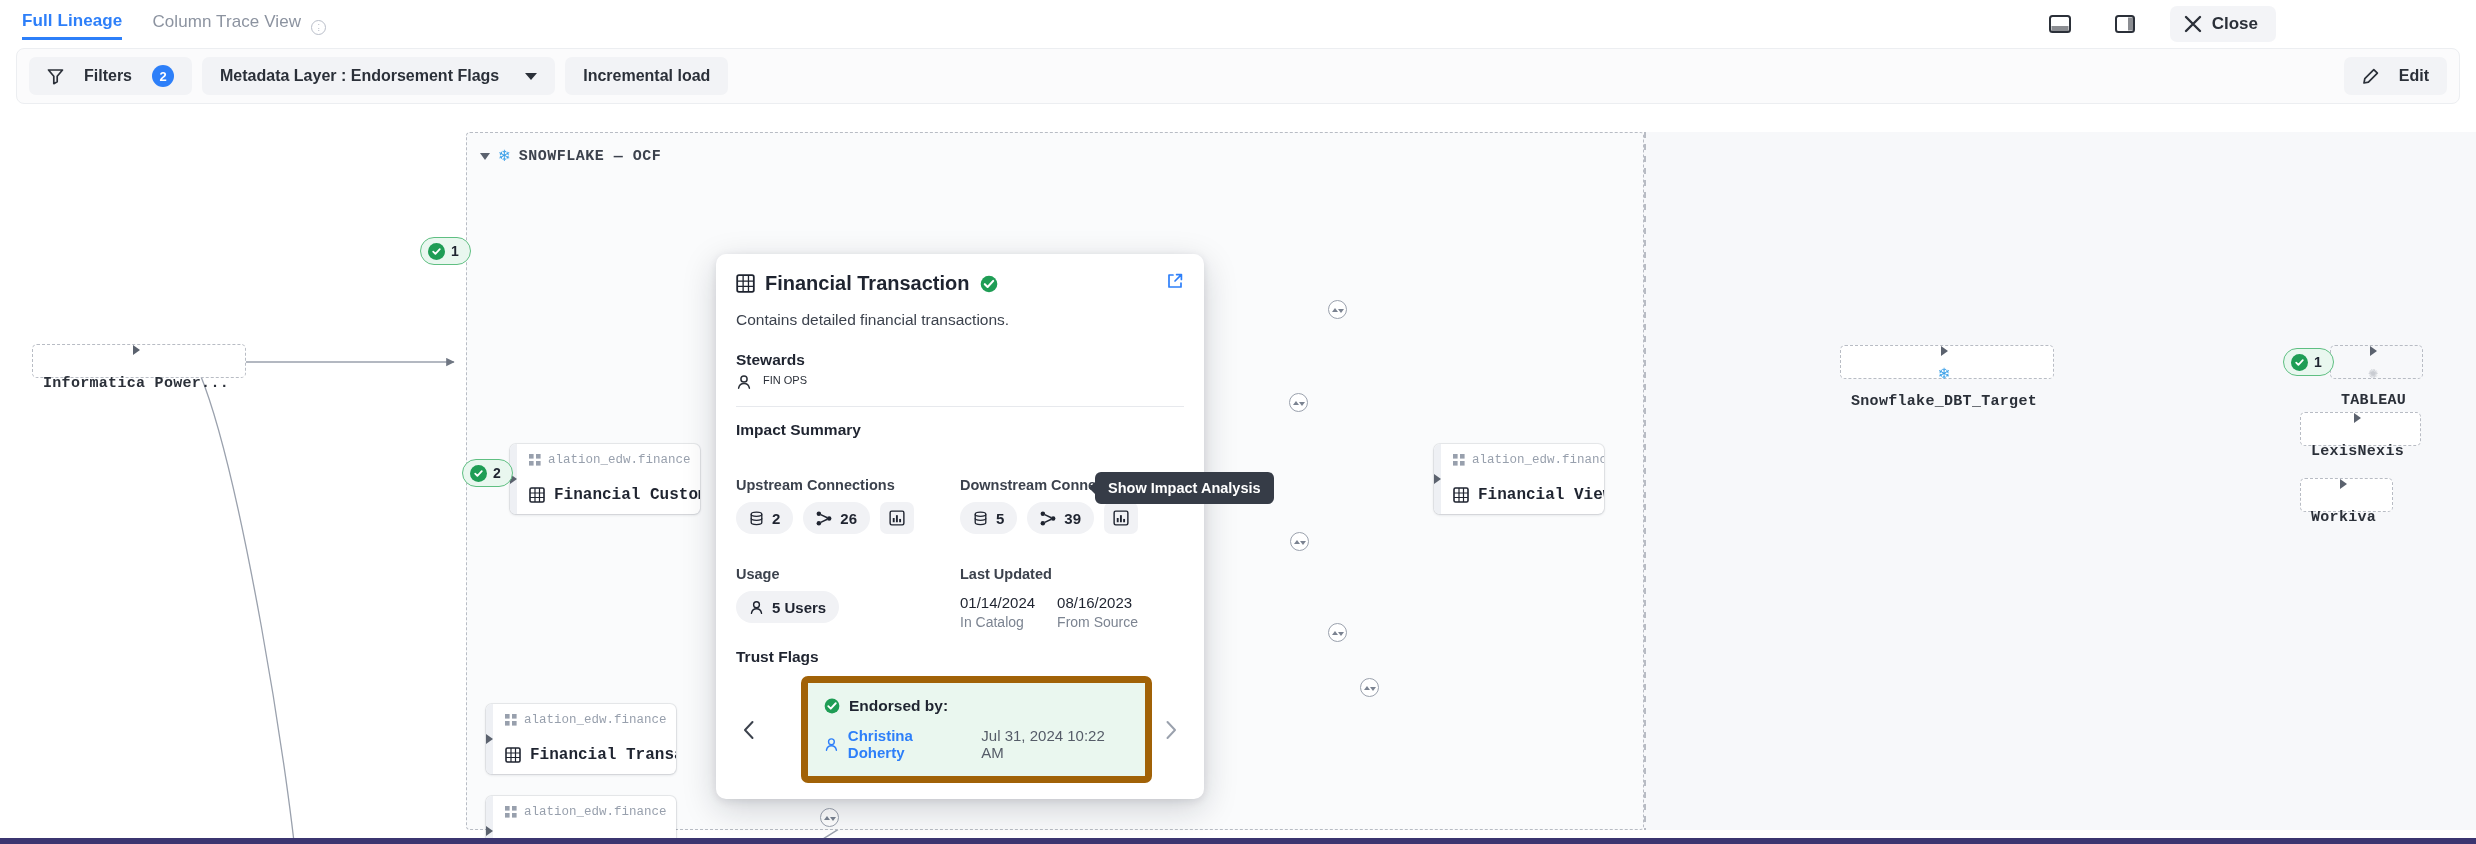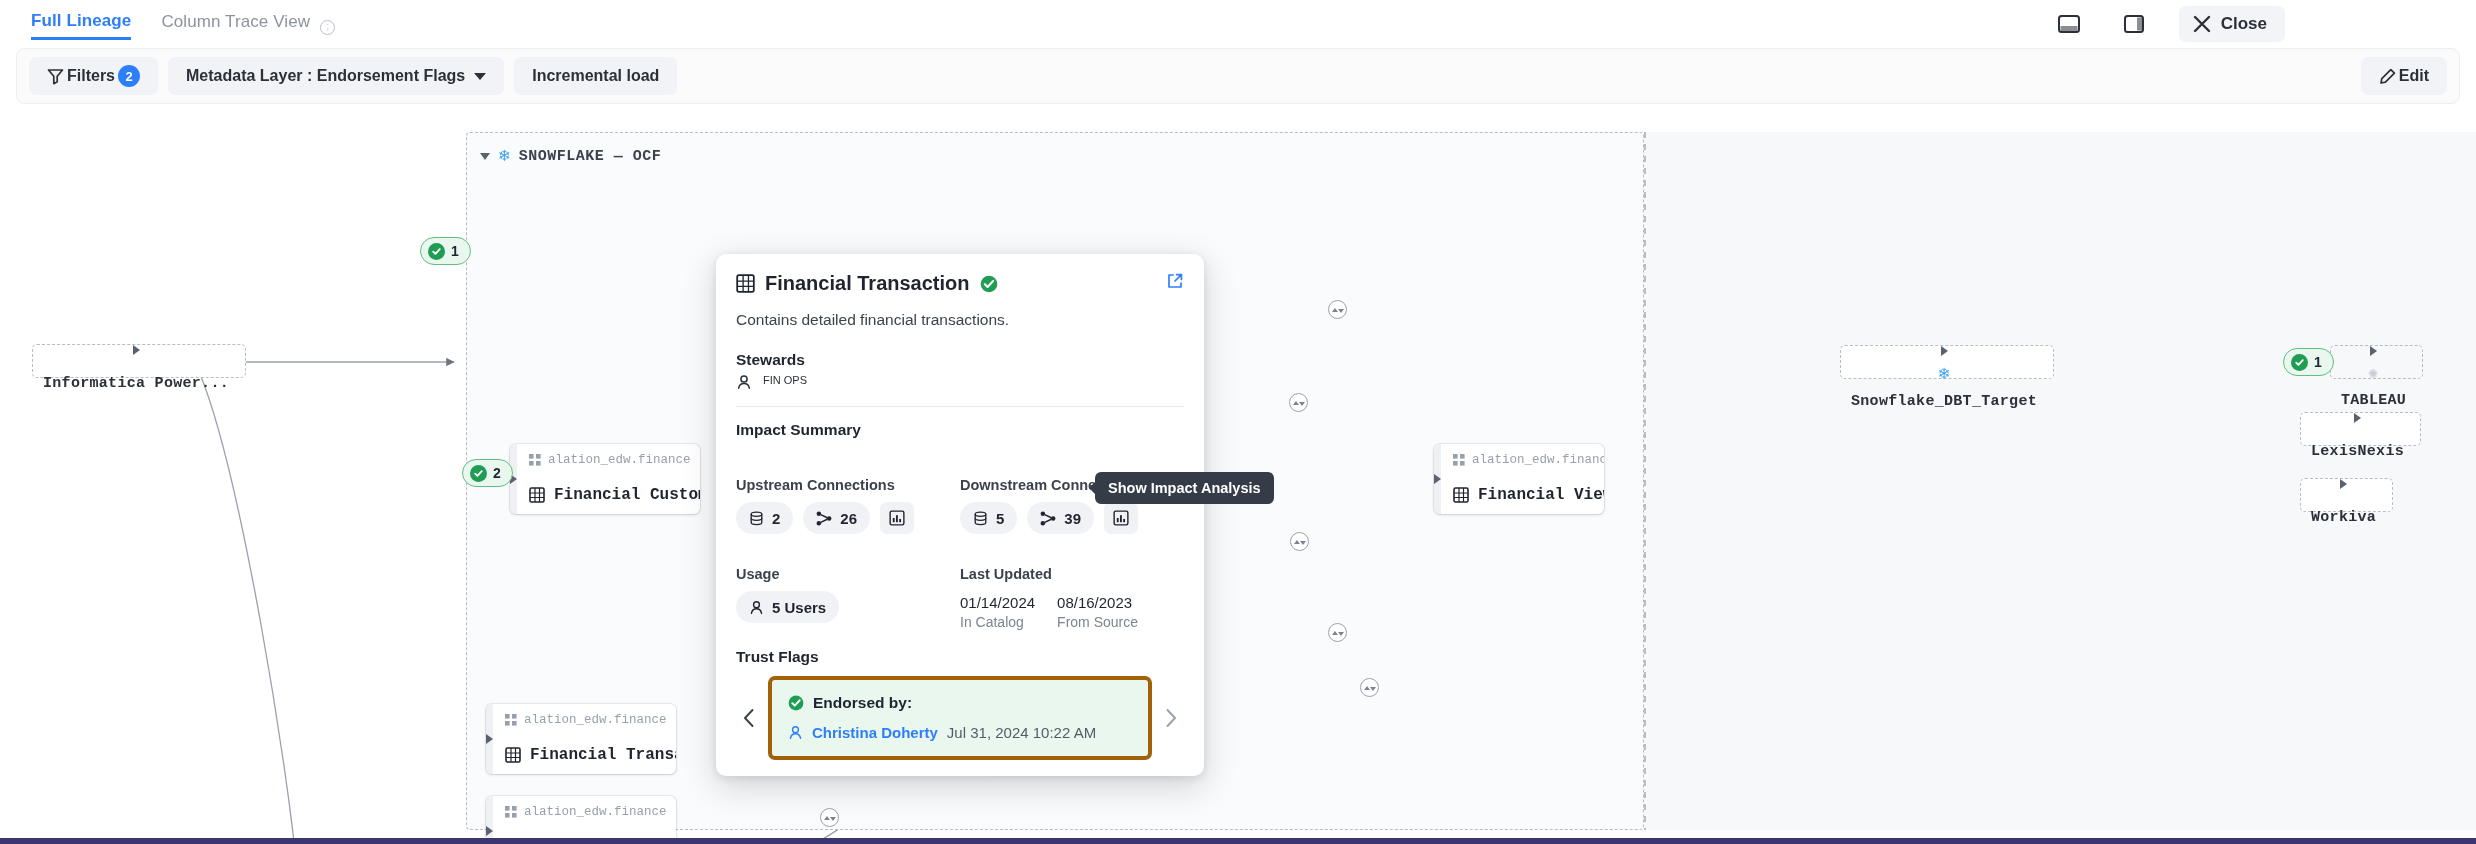--- a/index.html
+++ b/index.html
@@ -6,21 +6,21 @@
   html, body {
     width: 2476px; height: 844px;
     font-family: "Liberation Sans", sans-serif;
     background: #ffffff;
     overflow: hidden;
   }
   .app { position: relative; width: 2476px; height: 844px; background:#ffffff; }
 
   
   .topbar {
-    position: absolute; top: 0; left: 9px; width: 2276px; height: 48px;
+    position: absolute; top: 0; left: 0; width: 2276px; height: 48px;
     background: #ffffff;
     display: flex; align-items: center;
   }
   .tabs { display: flex; align-items: center; gap: 30px; padding-left: 22px; }
   .tab {
     font-size: 17px; color: #8c93a0; letter-spacing: .1px;
     padding: 2px 0 6px 0; cursor: pointer; white-space: nowrap;
   }
   .tab.active { color: #2d7ff9; font-weight: 700; border-bottom: 3px solid #2d7ff9; }
   .info-dot {
@@ -45,21 +45,21 @@
     font-size: 17px; color:#2b3039; font-weight:600;
   }
 
   
   .toolbar {
     position:absolute; top:48px; left:16px; width: 2444px; height: 56px;
     background:#fbfbfc; border:1px solid #eceef1; border-radius: 8px;
     display:flex; align-items:center; padding: 0 12px; gap: 10px;
   }
   .pill {
-    display:flex; align-items:center; gap: 3px; height: 38px;
+    display:flex; align-items:center; gap: 20px; height: 38px;
     background:#f2f3f6; border-radius: 7px; padding: 0 18px;
     font-size: 16px; color:#2b3039; font-weight:600; cursor:pointer; white-space:nowrap;
   }
   .pill.plain { background:#f2f3f6;align-items:center; }
   .badge-count {
     min-width: 22px; height: 22px; border-radius: 11px; background:#2d7ff9;
     color:#fff; font-size: 13px; font-weight:700;
     display:flex; align-items:center; justify-content:center; padding: 0 5px;
   }
   .chev { width: 0; height: 0; border-left: 6px solid transparent; border-right: 6px solid transparent;
@@ -163,22 +163,23 @@
   }
   .chip.sq { border-radius: 7px; padding: 0 8px; width: 34px; justify-content:center; }
   .dates { display:flex; gap: 22px; margin-top: 12px; }
   .date-v { font-size: 15px; color:#1f2430; }
   .date-k { font-size: 14px; color:#7c8491; margin-top: 3px; }
 
   .trust-row { display:flex; align-items:center; gap: 6px; margin-top: 10px; }
   .arrow-btn { width: 26px; display:flex; align-items:center; justify-content:center; cursor:pointer; flex:none; }
   .arrow-btn svg { display:block; }
   .endorse {
-    flex: 1; background:#eaf7ef; border:4px solid #a16207; border-radius: 7px;
+    flex: 1; background:#eaf7ef; border:7px solid #a16207; border-radius: 7px;
     padding: 14px 16px 15px 16px;
+    margin-left: 33px;
   }
   .endorse-head { display:flex; align-items:center; gap:9px; font-size: 15.5px; font-weight:700; color:#1f2430; }
   .endorse-body { display:flex; align-items:center; gap:9px; margin-top: 12px; font-size: 15px; }
   .endorse-user { color:#2d7ff9; font-weight:600; cursor:pointer; }
 
   
   .tooltip {
     position:absolute; left: 1095px; top: 360px;
     background:#363c47; color:#ffffff; font-size: 14.5px; font-weight:600;
     border-radius: 6px; padding: 8px 13px; white-space:nowrap; z-index: 25;

